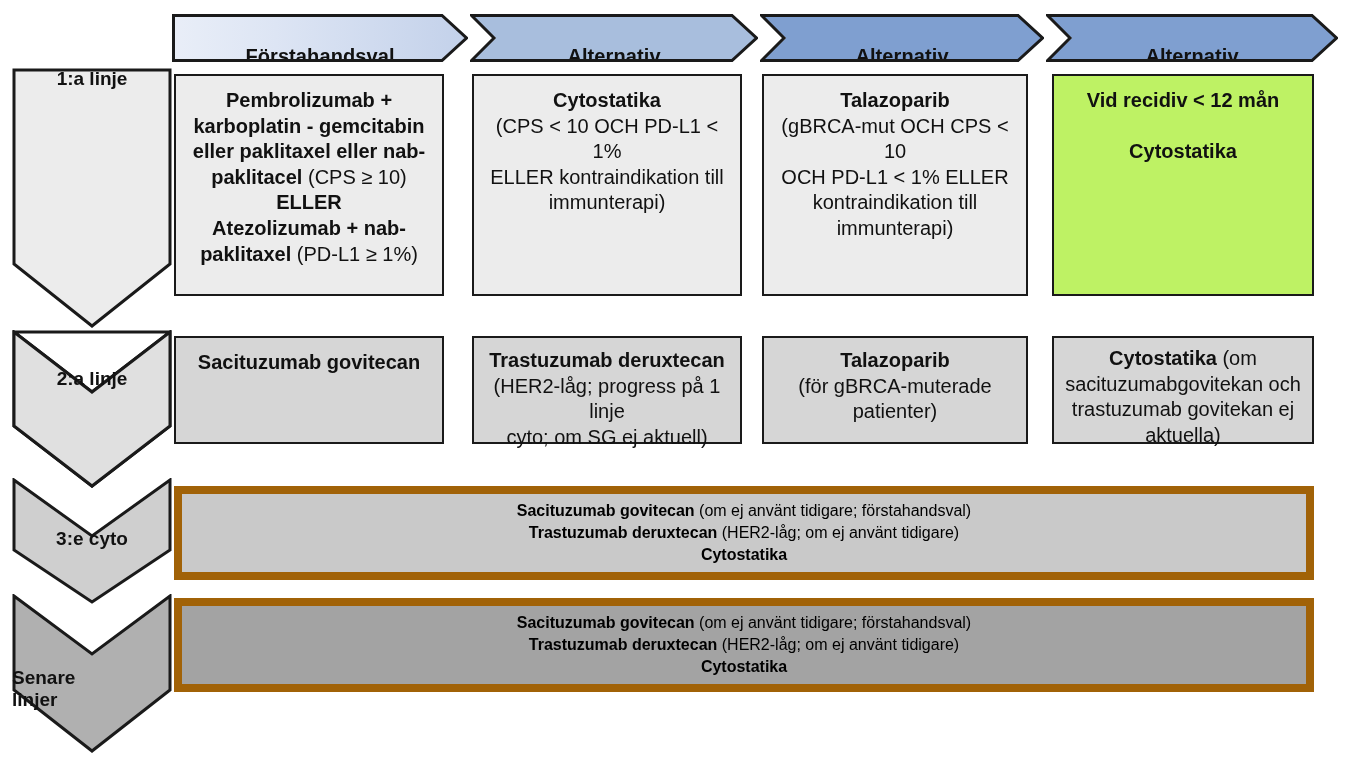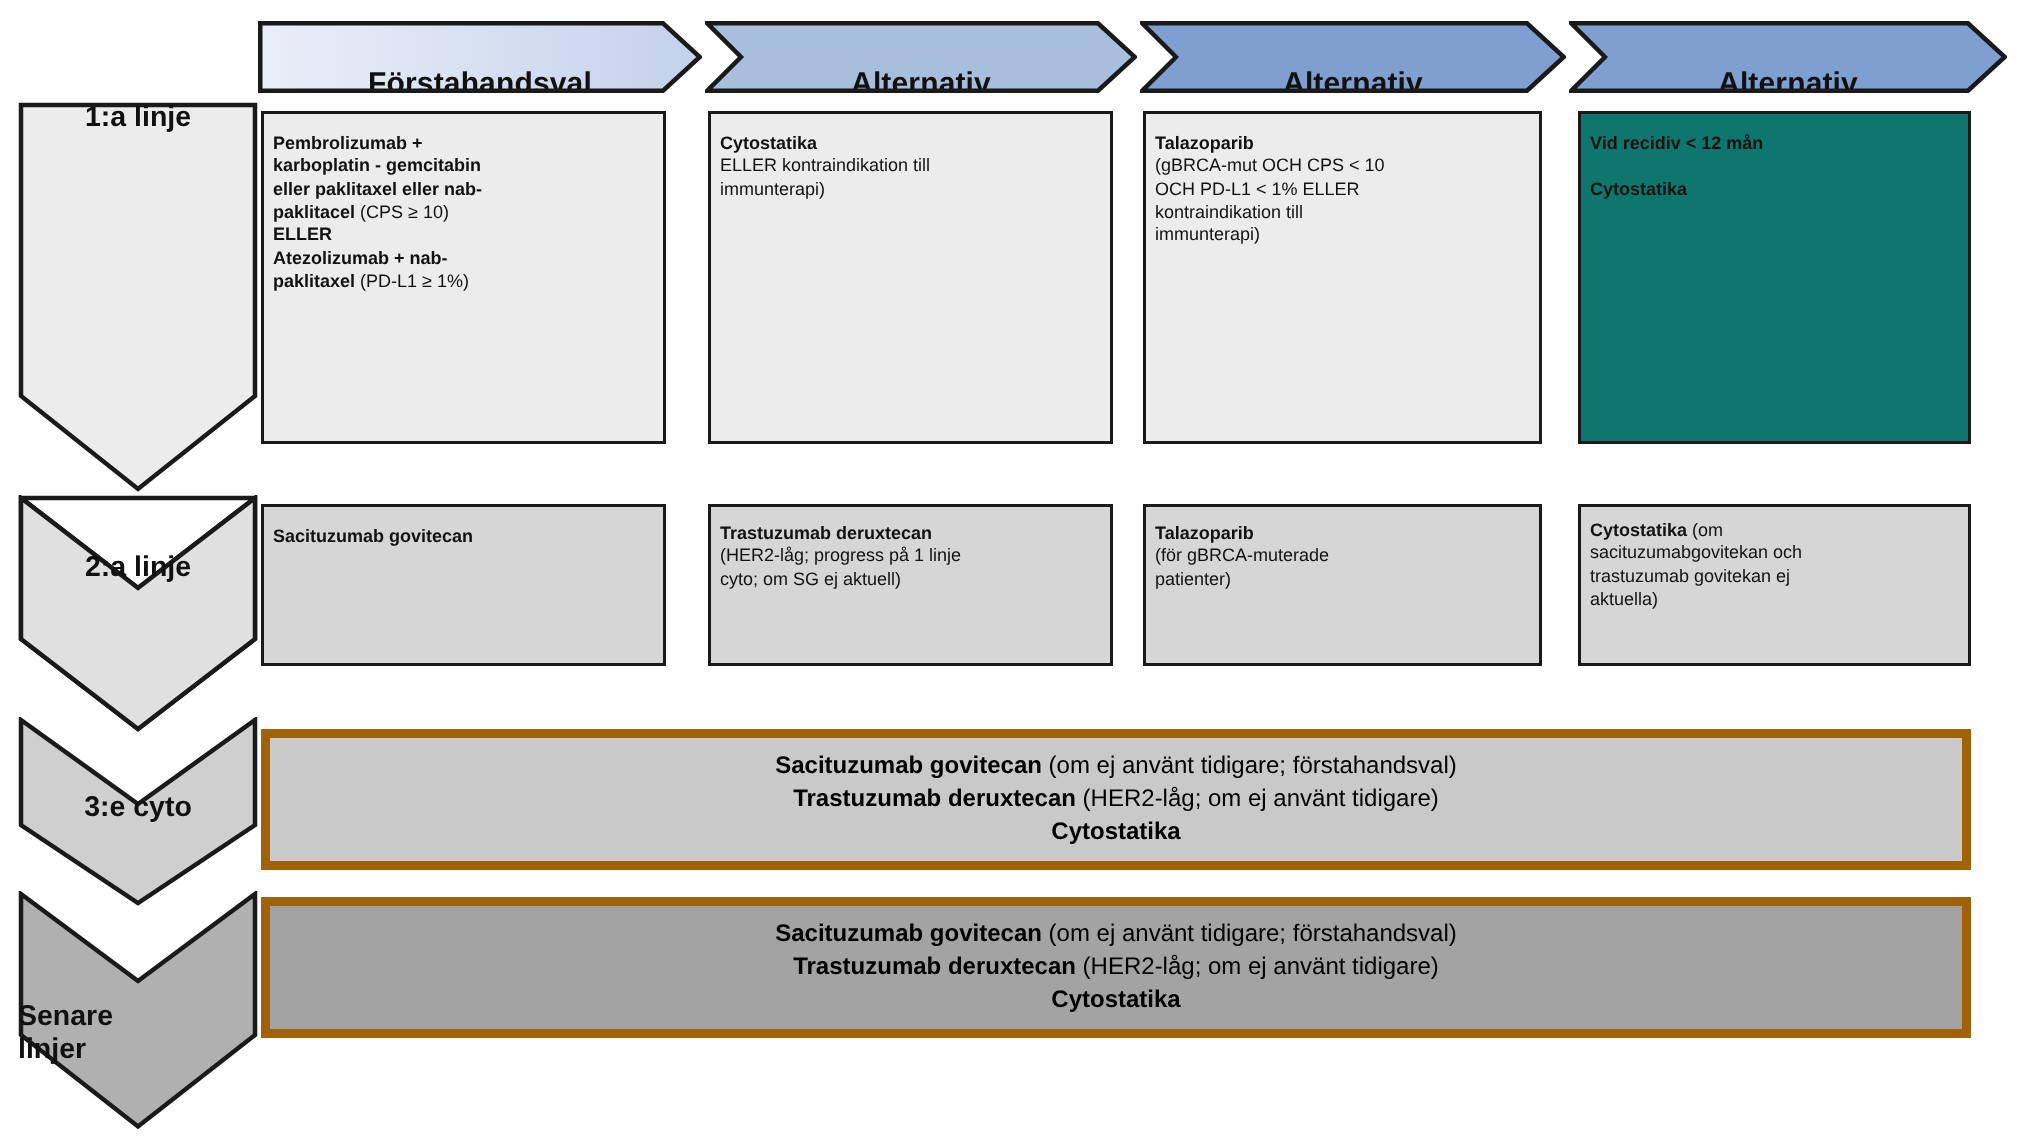--- a/index.html
+++ b/index.html
@@ -59,31 +59,32 @@
     color: #111111;
     text-align: center;
     line-height: 1.15;
   }
   .stage-label { position: relative; z-index: 3; }
 
   
   .tbox {
     border: 2px solid #1a1a1a;
     padding: 8px 6px;
+    text-align: center;
     line-height: 1.28;
-    font-size: 12px;
+    font-size: 20px;
     color: #111111;
   }
   .tbox .ln { display: block; }
   .tbox b { font-weight: bold; }
   .tbox .nm { font-weight: normal; }
   .tbox.top-aligned { display: block; }
 
   .wide-box {
-    border: 6px solid #a16207;
+    border: 8px solid #a16207;
     display: flex;
     flex-direction: column;
     align-items: center;
     justify-content: center;
     line-height: 1.38;
     font-size: 16px;
   }
   .wide-box .ln { display: block; text-align: center; }
 </style>
 </head>
@@ -152,33 +153,34 @@
   <span class="ln"><b>karboplatin - gemcitabin</b><span class="nm"></span></span>
   <span class="ln"><b>eller paklitaxel eller nab-</b><span class="nm"></span></span>
   <span class="ln"><b>paklitacel </b><span class="nm">(CPS ≥ 10)</span></span>
   <span class="ln"><b>ELLER</b><span class="nm"></span></span>
   <span class="ln"><b>Atezolizumab + nab-</b><span class="nm"></span></span>
   <span class="ln"><b>paklitaxel </b><span class="nm">(PD-L1 ≥ 1%)</span></span>
 </div>
 
 <div class="abs tbox top-aligned" style="left:472px; top:74px; width:270px; height:222px; background:#ececec; padding-top:12px;">
   <span class="ln"><b>Cytostatika</b></span>
+  <span class="ln nm">(CPS &lt; 10 OCH PD-L1 &lt; 1%</span>
   <span class="ln nm">ELLER kontraindikation till</span>
   <span class="ln nm">immunterapi)</span>
 </div>
 
 <div class="abs tbox top-aligned" style="left:762px; top:74px; width:266px; height:222px; background:#ececec; padding-top:12px;">
   <span class="ln"><b>Talazoparib</b></span>
   <span class="ln nm">(gBRCA-mut OCH CPS &lt; 10</span>
   <span class="ln nm">OCH PD-L1 &lt; 1% ELLER</span>
   <span class="ln nm">kontraindikation till</span>
   <span class="ln nm">immunterapi)</span>
 </div>
 
-<div class="abs tbox top-aligned" style="left:1052px; top:74px; width:262px; height:222px; background:#0f766e; padding-top:12px;">
+<div class="abs tbox top-aligned" style="left:1052px; top:74px; width:262px; height:222px; background:#bef264; padding-top:12px;">
   <span class="ln"><b>Vid recidiv &lt; 12 mån</b></span>
   <span class="ln">&nbsp;</span>
   <span class="ln"><b>Cytostatika</b></span>
 </div>
 
 <div class="abs tbox top-aligned" style="left:174px; top:336px; width:270px; height:108px; background:#d6d6d6; padding-top:12px;">
   <span class="ln"><b>Sacituzumab govitecan</b></span>
 </div>
 
 <div class="abs tbox top-aligned" style="left:472px; top:336px; width:270px; height:108px; background:#d6d6d6; padding-top:10px;">

